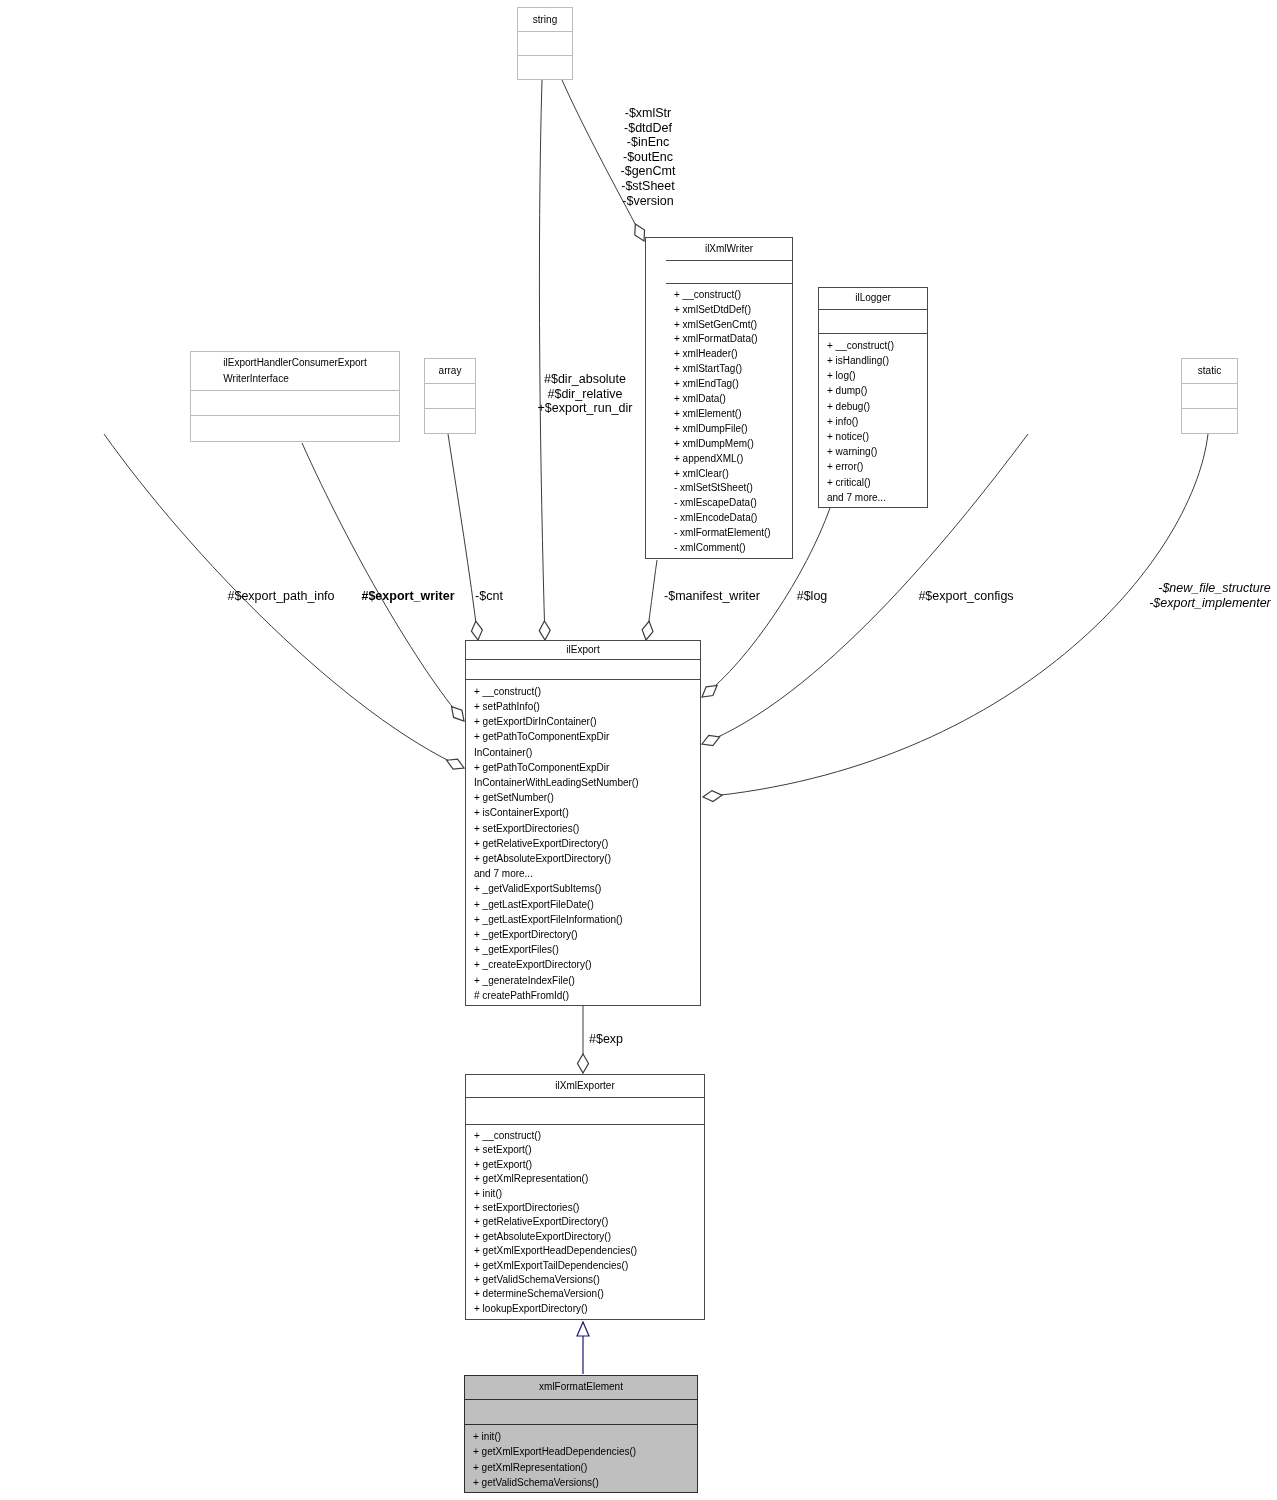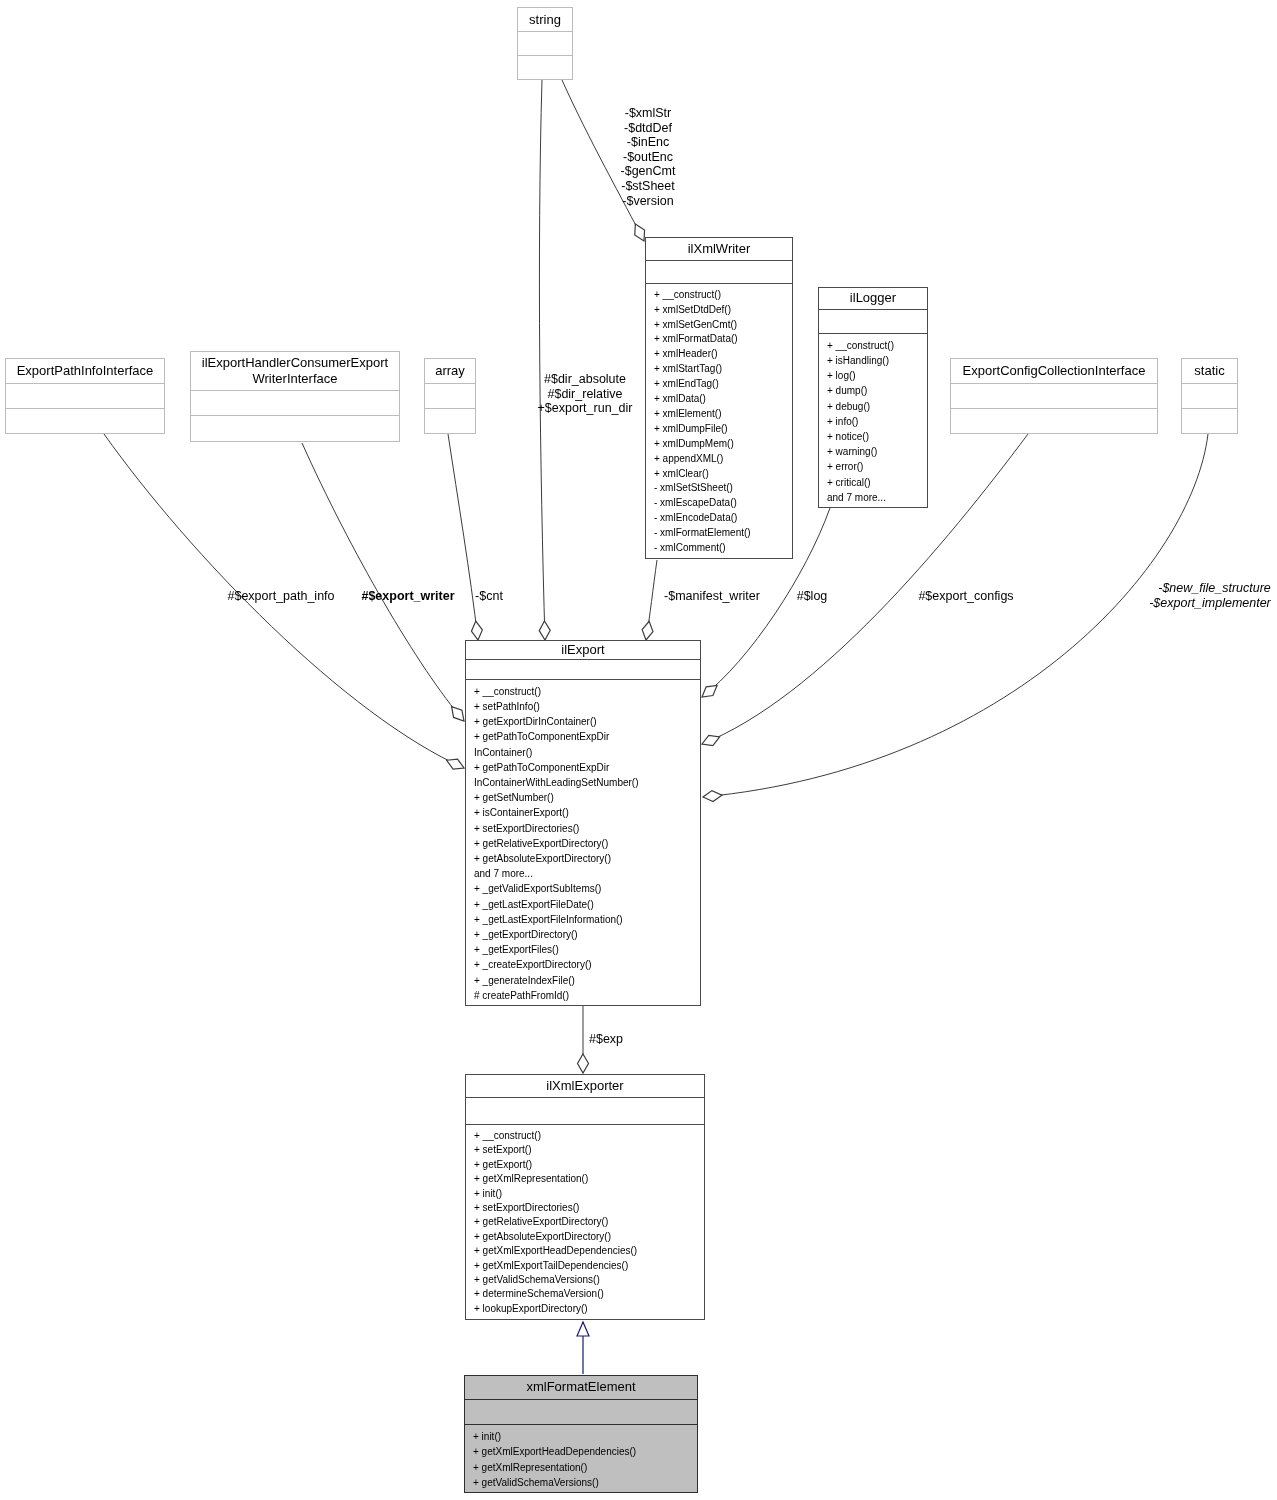--- a/index.html
+++ b/index.html
@@ -4,21 +4,21 @@
 <style>
   html,body{margin:0;padding:0;background:#ffffff;}
   #canvas{position:relative;width:1277px;height:1500px;background:#ffffff;overflow:hidden;
           font-family:"Liberation Sans", sans-serif;color:#000;}
   #edges{position:absolute;left:0;top:0;z-index:0;}
   .uml-box{position:absolute;z-index:1;box-sizing:border-box;background:#ffffff;
            border:1px solid #4a4a4a;display:flex;flex-direction:column;font-size:12.5px;}
   .uml-box.external{border-color:#bcbcbc;}
   .uml-box.highlight{background:#bfbfbf;border-color:#2e2e2e;}
   .cmp-title{box-sizing:border-box;display:flex;align-items:center;justify-content:center;
-             text-align:center;border-bottom:1px solid inherit;font-size:13px;line-height:16px;
+             border-bottom:1px solid inherit;font-size:10px;line-height:16px;
              white-space:pre-line;border-bottom:1px solid #4a4a4a;}
   .external .cmp-title{border-bottom-color:#bcbcbc;}
   .highlight .cmp-title{border-bottom-color:#2e2e2e;}
   .cmp-empty{box-sizing:border-box;border-bottom:1px solid #4a4a4a;}
   .external .cmp-empty{border-bottom-color:#bcbcbc;}
   .highlight .cmp-empty{border-bottom-color:#2e2e2e;}
   .cmp-empty:last-child{border-bottom:none;}
   .cmp-methods{box-sizing:border-box;flex:1;padding:4px 4px 2px 8px;text-align:left;
                white-space:pre-line;font-size:10px;}
   .edge-label{position:absolute;z-index:2;font-size:12.5px;line-height:14.6px;text-align:center;
@@ -56,52 +56,42 @@
     </g>
     <path d="M583,1374 L583,1322" fill="none" stroke="#191970" stroke-width="1.2" marker-end="url(#hollowtriangle)"></path>
   </svg>
 
   <div class="uml-box external" style="left:517px;top:7px;width:56px;height:73px;">
     <div class="cmp-title" style="height:24px;">string</div>
     <div class="cmp-empty" style="height:24px;"></div>
     <div class="cmp-empty" style="flex:1;"></div>
   </div>
 
-  <div class="uml-box external" style="left:5px;top:358px;width:160px;height:76px;">
-    <div class="cmp-title" style="height:25px;">ExportPathInfoInterface</div>
-    <div class="cmp-empty" style="height:25px;"></div>
-    <div class="cmp-empty" style="flex:1;"></div>
-  </div>
 
   <div class="uml-box external" style="left:190px;top:351px;width:210px;height:91px;">
     <div class="cmp-title" style="height:39px;">ilExportHandlerConsumerExport
 WriterInterface</div>
     <div class="cmp-empty" style="height:25px;"></div>
     <div class="cmp-empty" style="flex:1;"></div>
   </div>
 
   <div class="uml-box external" style="left:424px;top:358px;width:52px;height:76px;">
     <div class="cmp-title" style="height:25px;">array</div>
     <div class="cmp-empty" style="height:25px;"></div>
     <div class="cmp-empty" style="flex:1;"></div>
   </div>
 
-  <div class="uml-box external" style="left:950px;top:358px;width:208px;height:76px;">
-    <div class="cmp-title" style="height:25px;">ExportConfigCollectionInterface</div>
-    <div class="cmp-empty" style="height:25px;"></div>
-    <div class="cmp-empty" style="flex:1;"></div>
-  </div>
 
   <div class="uml-box external" style="left:1181px;top:358px;width:57px;height:76px;">
     <div class="cmp-title" style="height:25px;">static</div>
     <div class="cmp-empty" style="height:25px;"></div>
     <div class="cmp-empty" style="flex:1;"></div>
   </div>
 
-  <div class="uml-box lh149" style="left:645px;top:237px;width:148px;height:322px;">
+  <div class="uml-box lh149" style="left:645px;top:237px;width:148px;height:322px;padding-left:20px;">
     <div class="cmp-title" style="height:24px;">ilXmlWriter</div>
     <div class="cmp-empty" style="height:24px;"></div>
     <div class="cmp-methods">+ __construct()
 + xmlSetDtdDef()
 + xmlSetGenCmt()
 + xmlFormatData()
 + xmlHeader()
 + xmlStartTag()
 + xmlEndTag()
 + xmlData()

